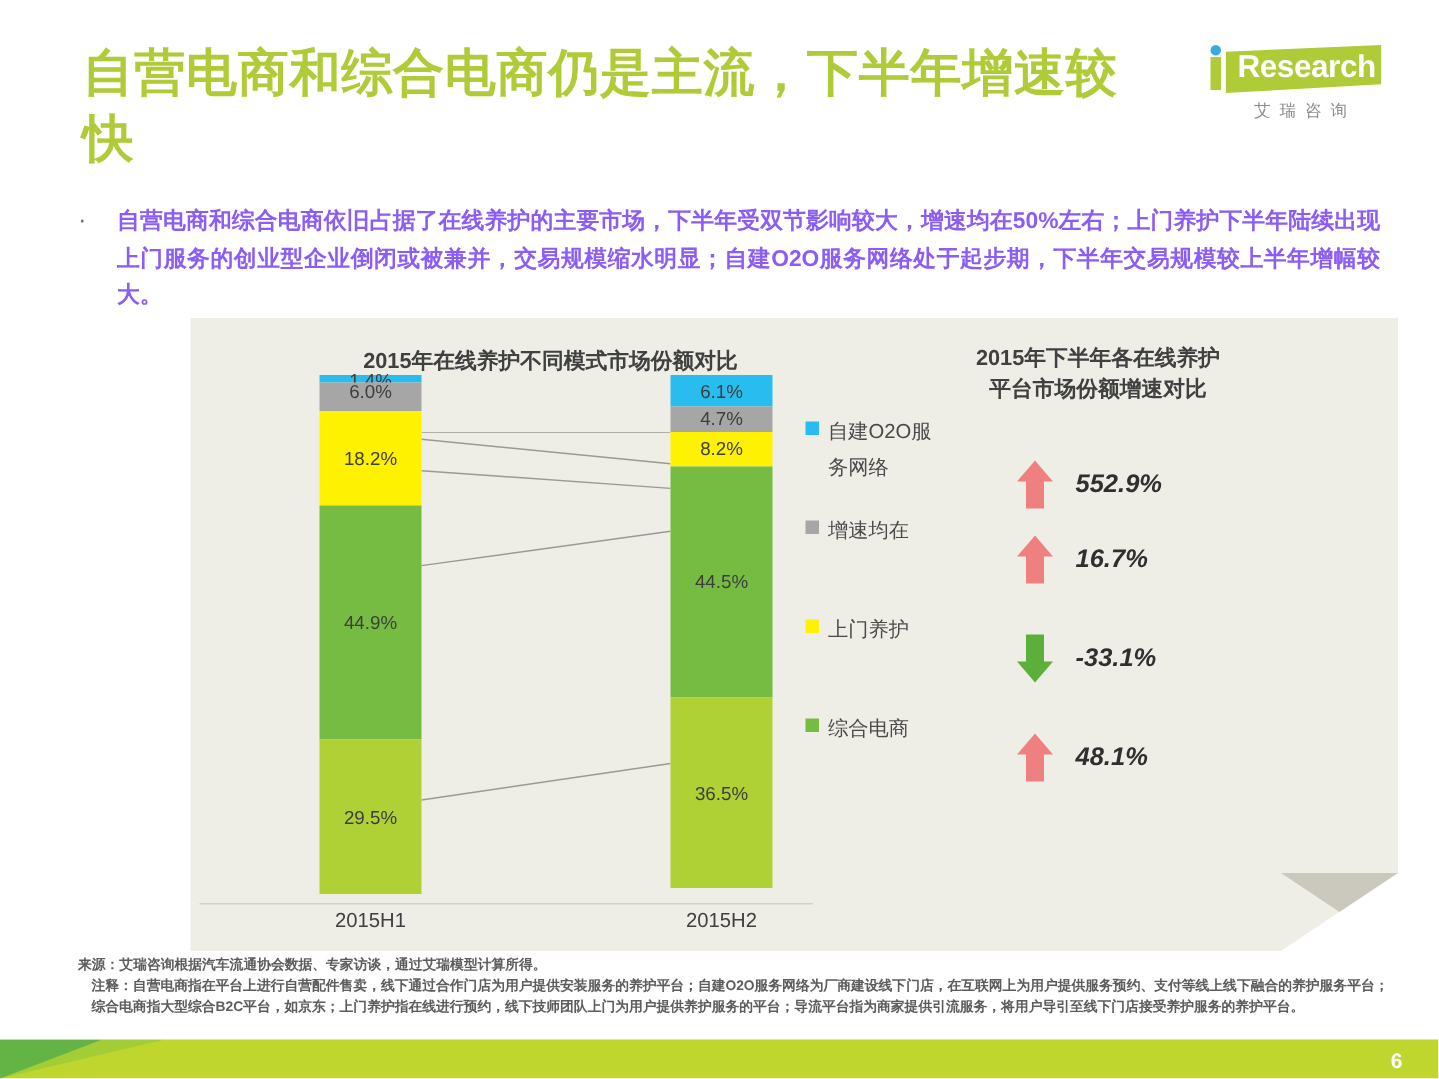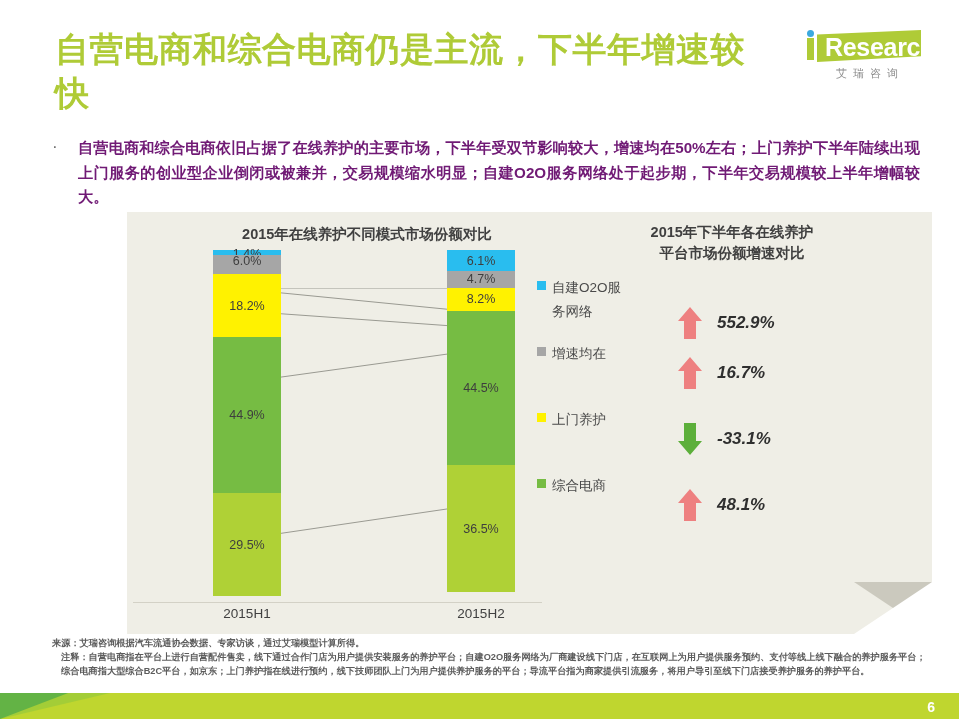--- a/index.html
+++ b/index.html
@@ -26,37 +26,37 @@
     background:#AFCB37;
     clip-path:polygon(0% 14%,100% 0%,100% 82%,0% 100%);
   }
   #logo .i-stem{
     position:absolute;left:6px;top:10px;width:7px;height:22px;background:#AFCB37;
   }
   #logo .i-dot{
     position:absolute;left:6px;top:2px;width:7px;height:7px;border-radius:50%;background:#3BA9DE;
   }
   #logo .word{
-    position:absolute;left:24px;top:5px;font-size:25px;font-weight:bold;
+    position:absolute;left:24px;top:5px;font-size:21px;font-weight:bold;
     color:#ffffff;letter-spacing:-0.3px;font-family:"Liberation Sans",sans-serif;
   }
   #logo .sub{
     position:absolute;left:18px;top:38px;width:102px;
     font-size:11px;color:#8C8C8C;letter-spacing:6px;text-align:center;
     font-family:"DejaVu Sans",sans-serif;
   }
 
   
   #bullet-row{position:absolute;left:52px;top:136px;width:868px;display:flex;}
   #bullet-dot{
     width:26px;flex:0 0 26px;color:#6E6E6E;font-size:17px;line-height:1.1;
     padding-top:2px;text-align:left;
   }
   #bullet-text{
-    flex:1;font-size:15.2px;font-weight:bold;color:#701a75;line-height:1.62;
+    flex:1;font-size:15.2px;font-weight:bold;color:#8b5cf6;line-height:1.62;
     text-align:justify;
   }
 
   
   #panel{
     position:absolute;left:127px;top:212px;width:805px;height:422px;
     background:#EFEEE6;
   }
   #panel-fold{
     position:absolute;right:0;bottom:0;width:78px;height:52px;
@@ -64,21 +64,21 @@
     clip-path:polygon(0% 0%,100% 0%,100% 100%);
   }
   #panel-fold2{
     position:absolute;right:0;bottom:0;width:78px;height:52px;
     background:#ffffff;
     clip-path:polygon(0% 100%,100% 0%,100% 100%);
   }
 
   .chart-title{
     position:absolute;font-size:14.5px;font-weight:bold;color:#404040;
-    text-align:center;line-height:1.42;
+    text-align:center;line-height:1.42;margin-top:7px;
   }
   #left-title{left:75px;top:12px;width:330px;}
   #right-title{left:455px;top:10px;width:300px;}
 
   
   #plot{position:absolute;left:0;top:38px;width:415px;height:352px;}
   #axis-line{
     position:absolute;left:6px;top:352px;width:409px;height:1px;background:#D3D1C6;
   }
   .bar{position:absolute;width:68px;top:0;height:348px;}

